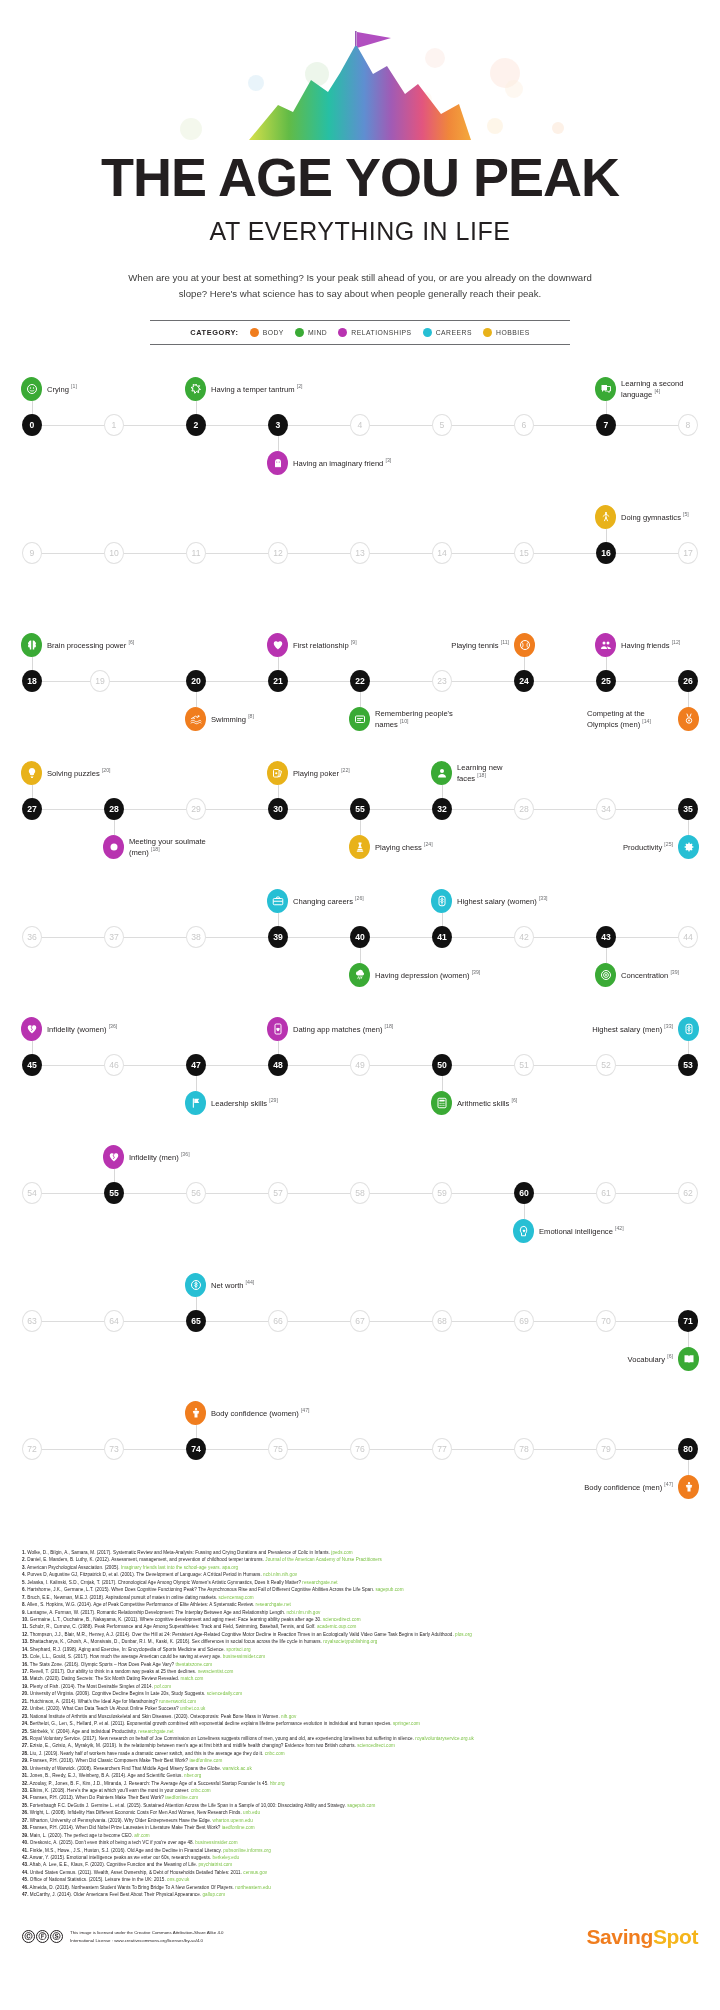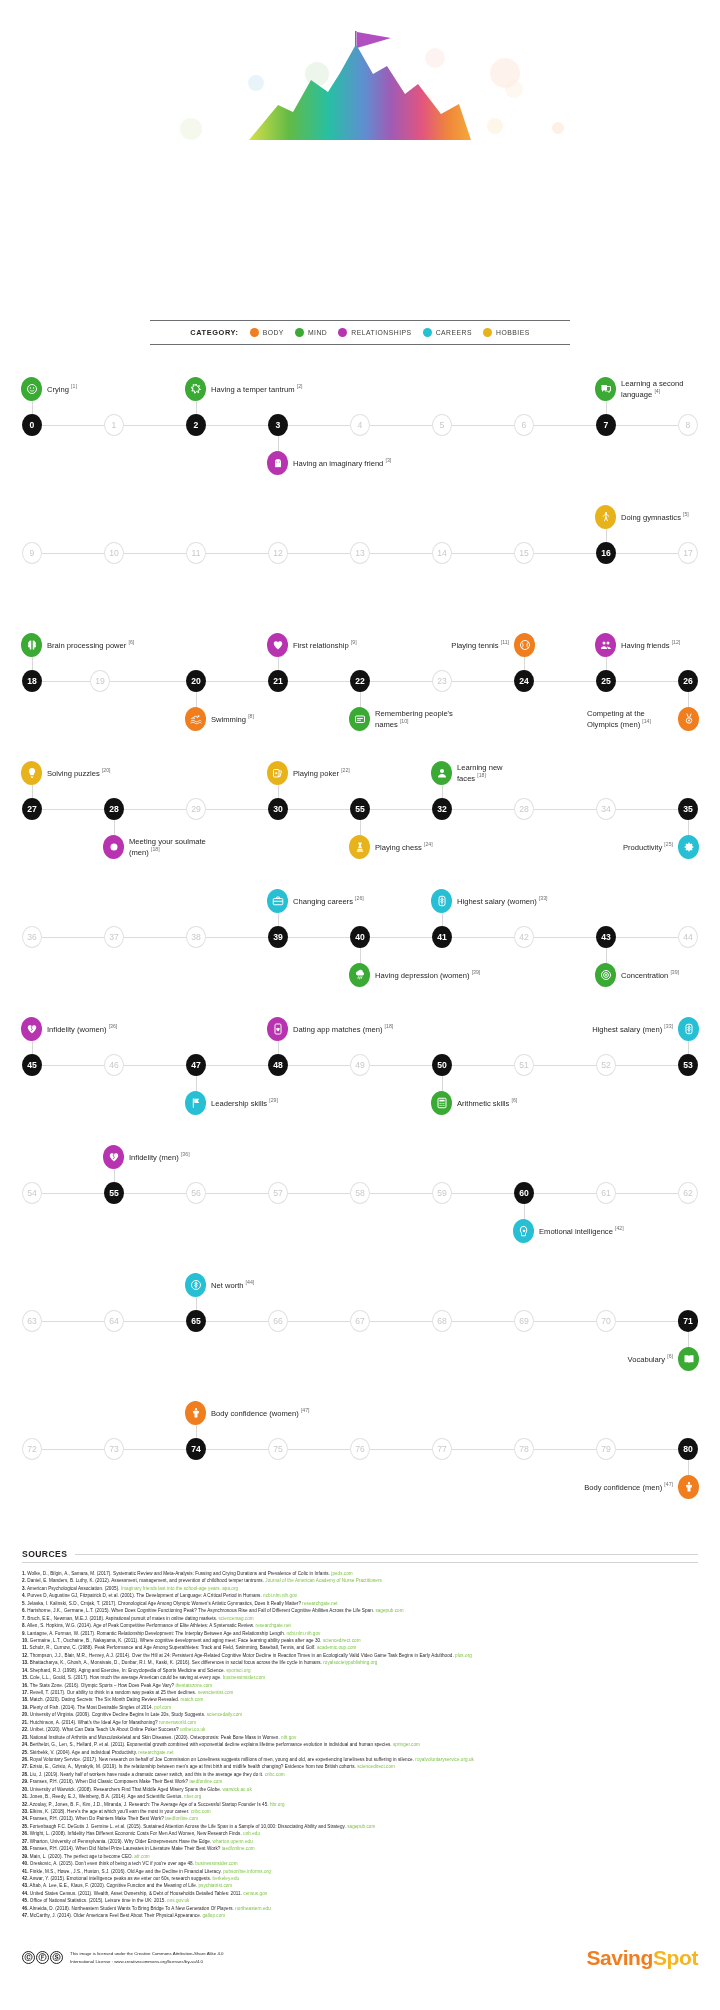--- a/index.html
+++ b/index.html
@@ -188,20 +188,23 @@
           </linearGradient>
         </defs>
 
         <rect x="110" y="13" width="1.6" height="46" fill="#9b59b6"></rect>
         <path d="M112 14 L146 20 L112 30 Z" fill="#b14fc0"></path>
 
         <path d="M4 122 L33 87 L48 94 L66 62 L83 74 L95 55 L110 28 L112 28 L128 56 L142 48 L160 76 L173 66 L196 96 L214 86 L226 122 Z" fill="url(#mtn)"></path>
       </svg>
     </div>
 
+    <h1 class="title" style="position:absolute;left:0;right:0;top:150px;">THE AGE YOU PEAK</h1>
+    <h2 class="subtitle" style="position:absolute;left:0;right:0;top:208px;">AT EVERYTHING IN LIFE</h2>
+    <p class="intro" style="position:absolute;left:125px;width:470px;top:248px;">When are you at your best at something? Is your peak still ahead of you, or are you already on the downward slope? Here's what science has to say about when people generally reach their peak.</p>
   </div>
 
   <div class="legend">
     <span class="legend-title">CATEGORY:</span>
     <span class="legend-item">
       <span class="legend-dot" style="background: rgb(240, 125, 30);"></span>
       <span class="legend-label">BODY</span>
     </span>
     <span class="legend-item">
       <span class="legend-dot" style="background: rgb(58, 170, 53);"></span>
@@ -668,24 +671,20 @@
               <circle cx="12" cy="4.4" r="2.3"></circle>
               <path d="M5.6 8.6c1.8-1 4-1.5 6.4-1.5s4.6.5 6.4 1.5l-1.8 5.4-1.6-.8V21H9v-8.3l-1.6.8z"></path>
             </svg>
           </span>
           <span class="lbl wA">Body confidence (men) <span class="sup">[47]</span></span>
         </div>
       </div>
     </div>
 
   <div class="sources-wrap">
-    <div class="sources-head">
-      <h3>SOURCES</h3>
-      <span class="rule"></span>
-    </div>
     <div class="src-list" id="src-list">
         <div class="src"><b>1.</b> Wolke, D., Bilgin, A., Samara, M. (2017). Systematic Review and Meta-Analysis: Fussing and Crying Durations and Prevalence of Colic in Infants. <span class="ln">jpeds.com</span></div>
         <div class="src"><b>2.</b> Daniel, E. Manders, B. Luthy, K. (2012). Assessment, management, and prevention of childhood temper tantrums. <span class="ln">Journal of the American Academy of Nurse Practitioners</span></div>
         <div class="src"><b>3.</b> American Psychological Association. (2005). <span class="ln">Imaginary friends last into the school-age years. apa.org</span></div>
         <div class="src"><b>4.</b> Purves D, Augustine GJ, Fitzpatrick D, et al. (2001). The Development of Language: A Critical Period in Humans. <span class="ln">ncbi.nlm.nih.gov</span></div>
         <div class="src"><b>5.</b> Jelaska, I. Kalinski, S.D., Crnjak, T. (2017). Chronological Age Among Olympic Women's Artistic Gymnastics, Does It Really Matter? <span class="ln">researchgate.net</span></div>
         <div class="src"><b>6.</b> Hartshorne, J.K., Germane, L.T. (2015). When Does Cognitive Functioning Peak? The Asynchronous Rise and Fall of Different Cognitive Abilities Across the Life Span. <span class="ln">sagepub.com</span></div>
         <div class="src"><b>7.</b> Bruch, E.E., Newman, M.E.J. (2018). Aspirational pursuit of mates in online dating markets. <span class="ln">sciencemag.com</span></div>
         <div class="src"><b>8.</b> Allen, S. Hopkins, W.G. (2014). Age of Peak Competitive Performance of Elite Athletes: A Systematic Review. <span class="ln">researchgate.net</span></div>
         <div class="src"><b>9.</b> Lantagne, A. Furman, W. (2017). Romantic Relationship Development: The Interplay Between Age and Relationship Length. <span class="ln">ncbi.nlm.nih.gov</span></div>

